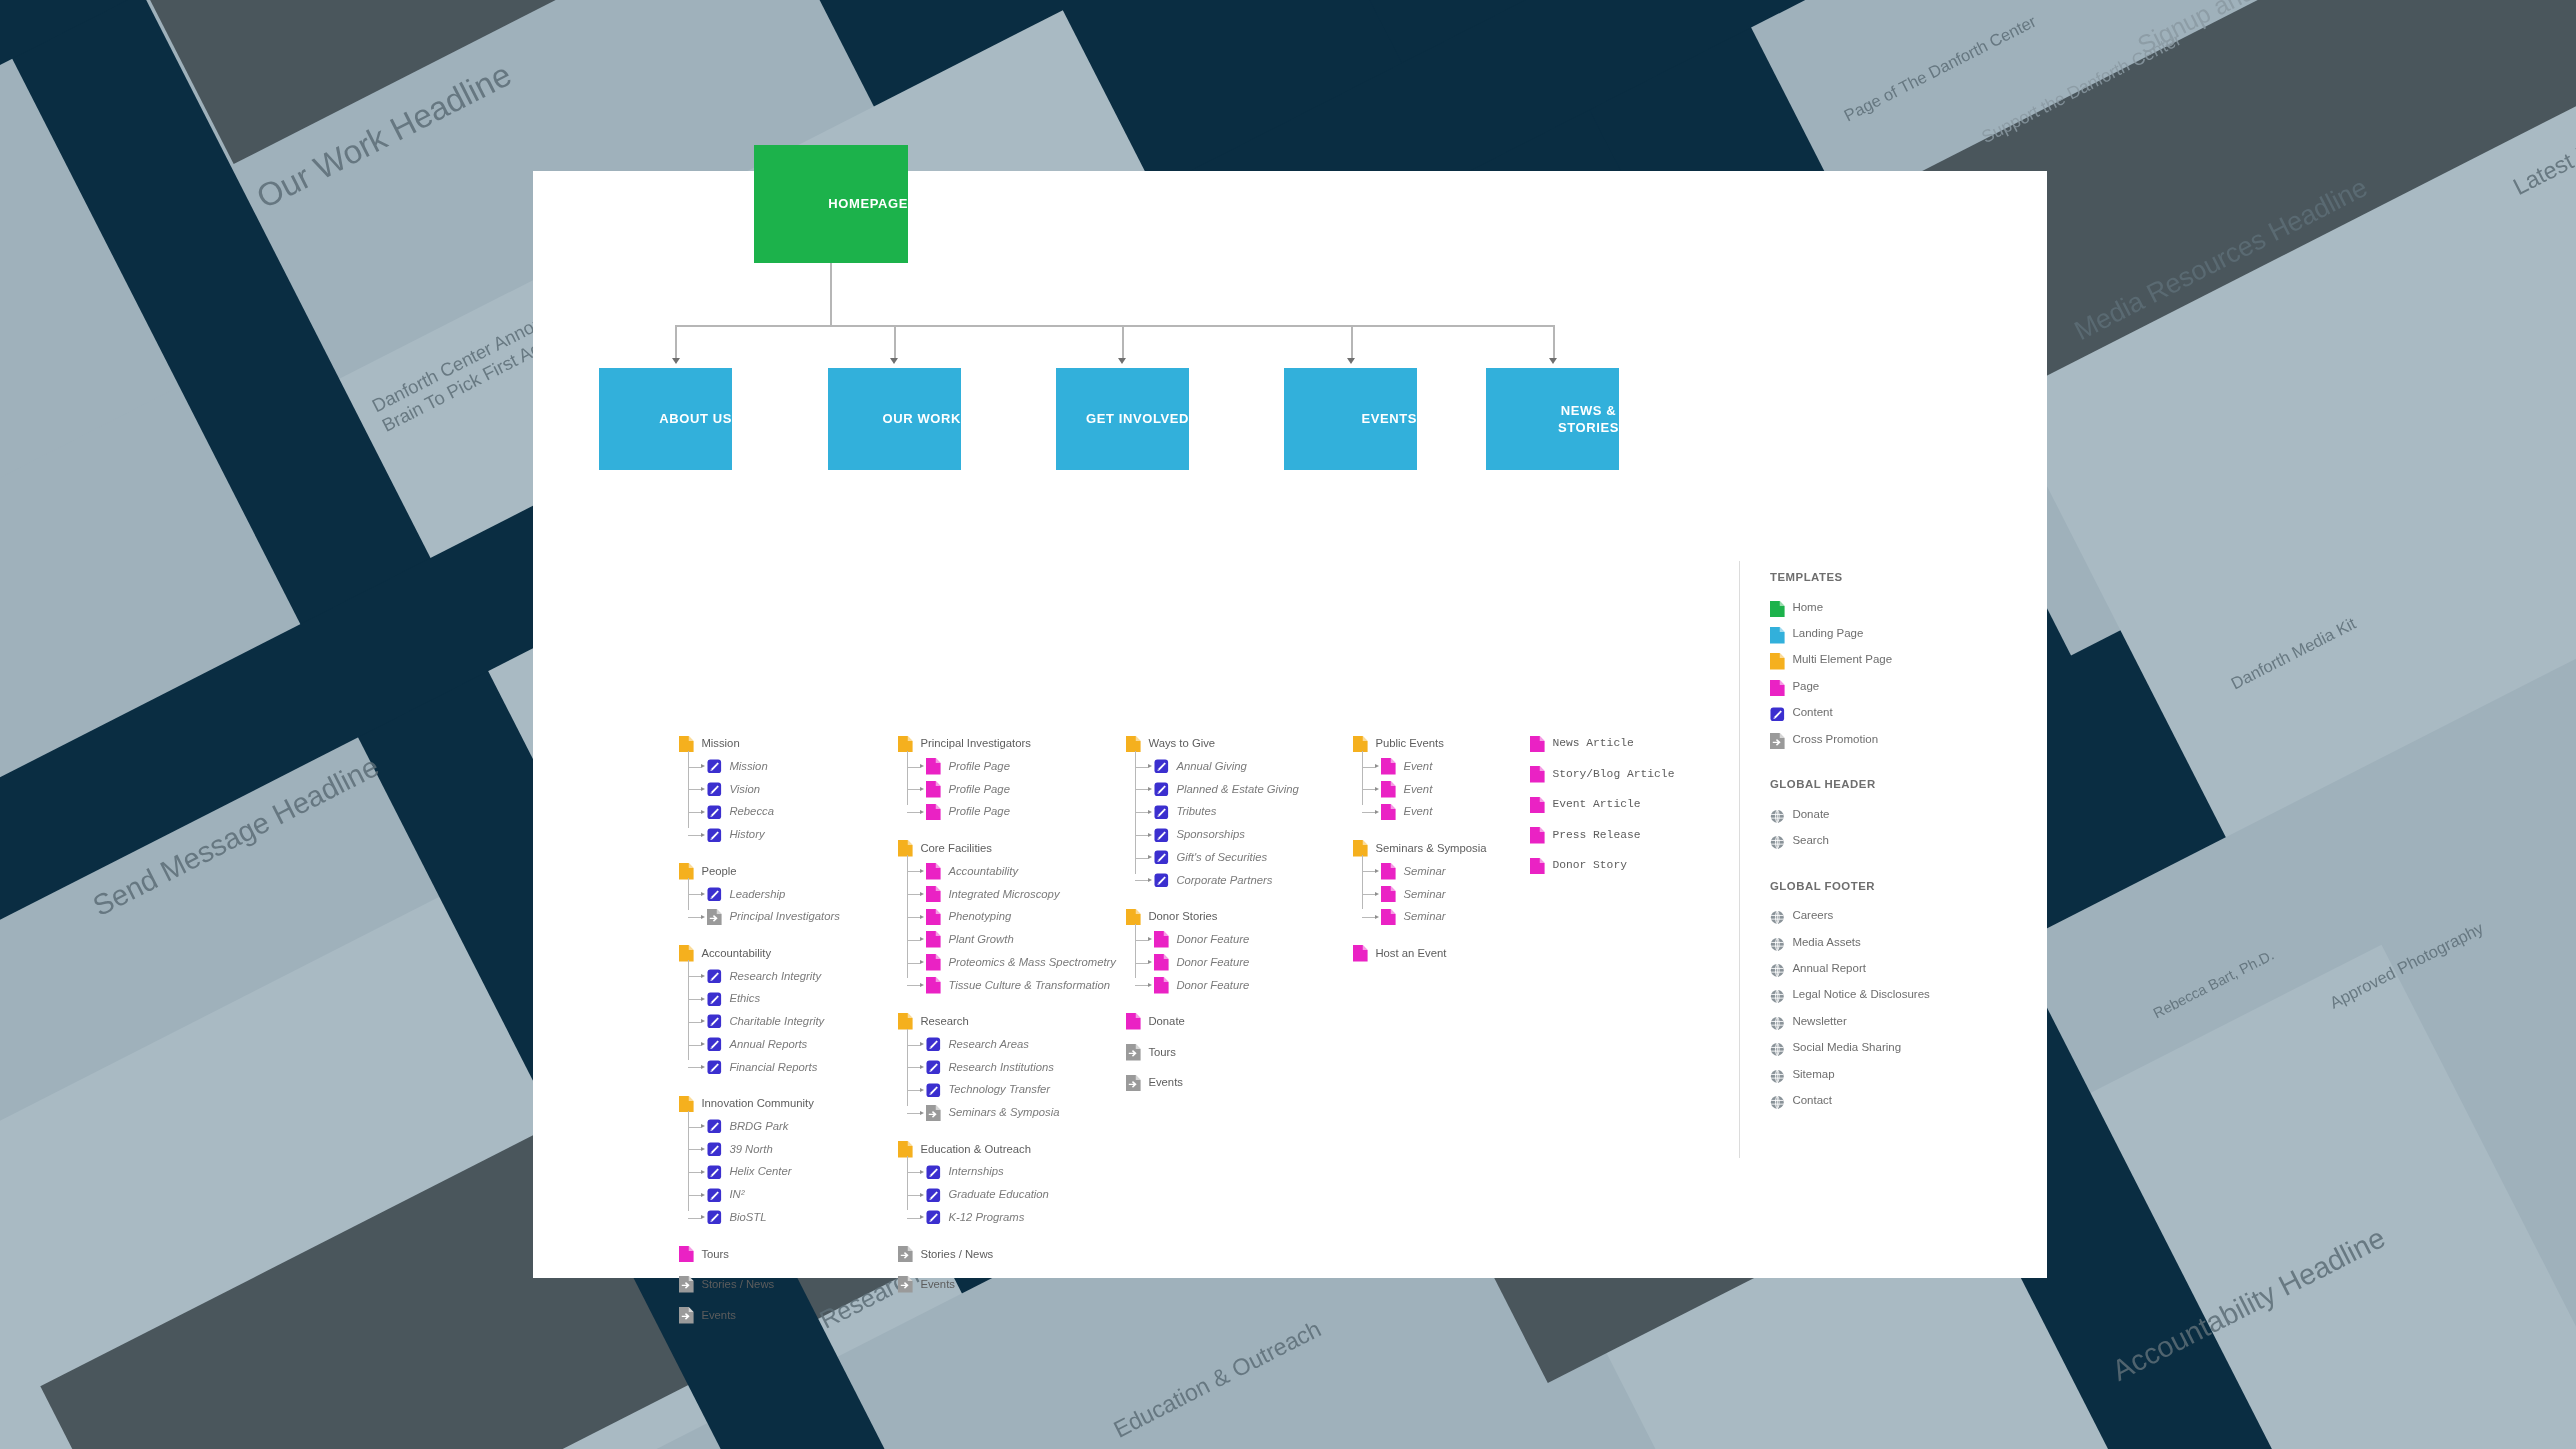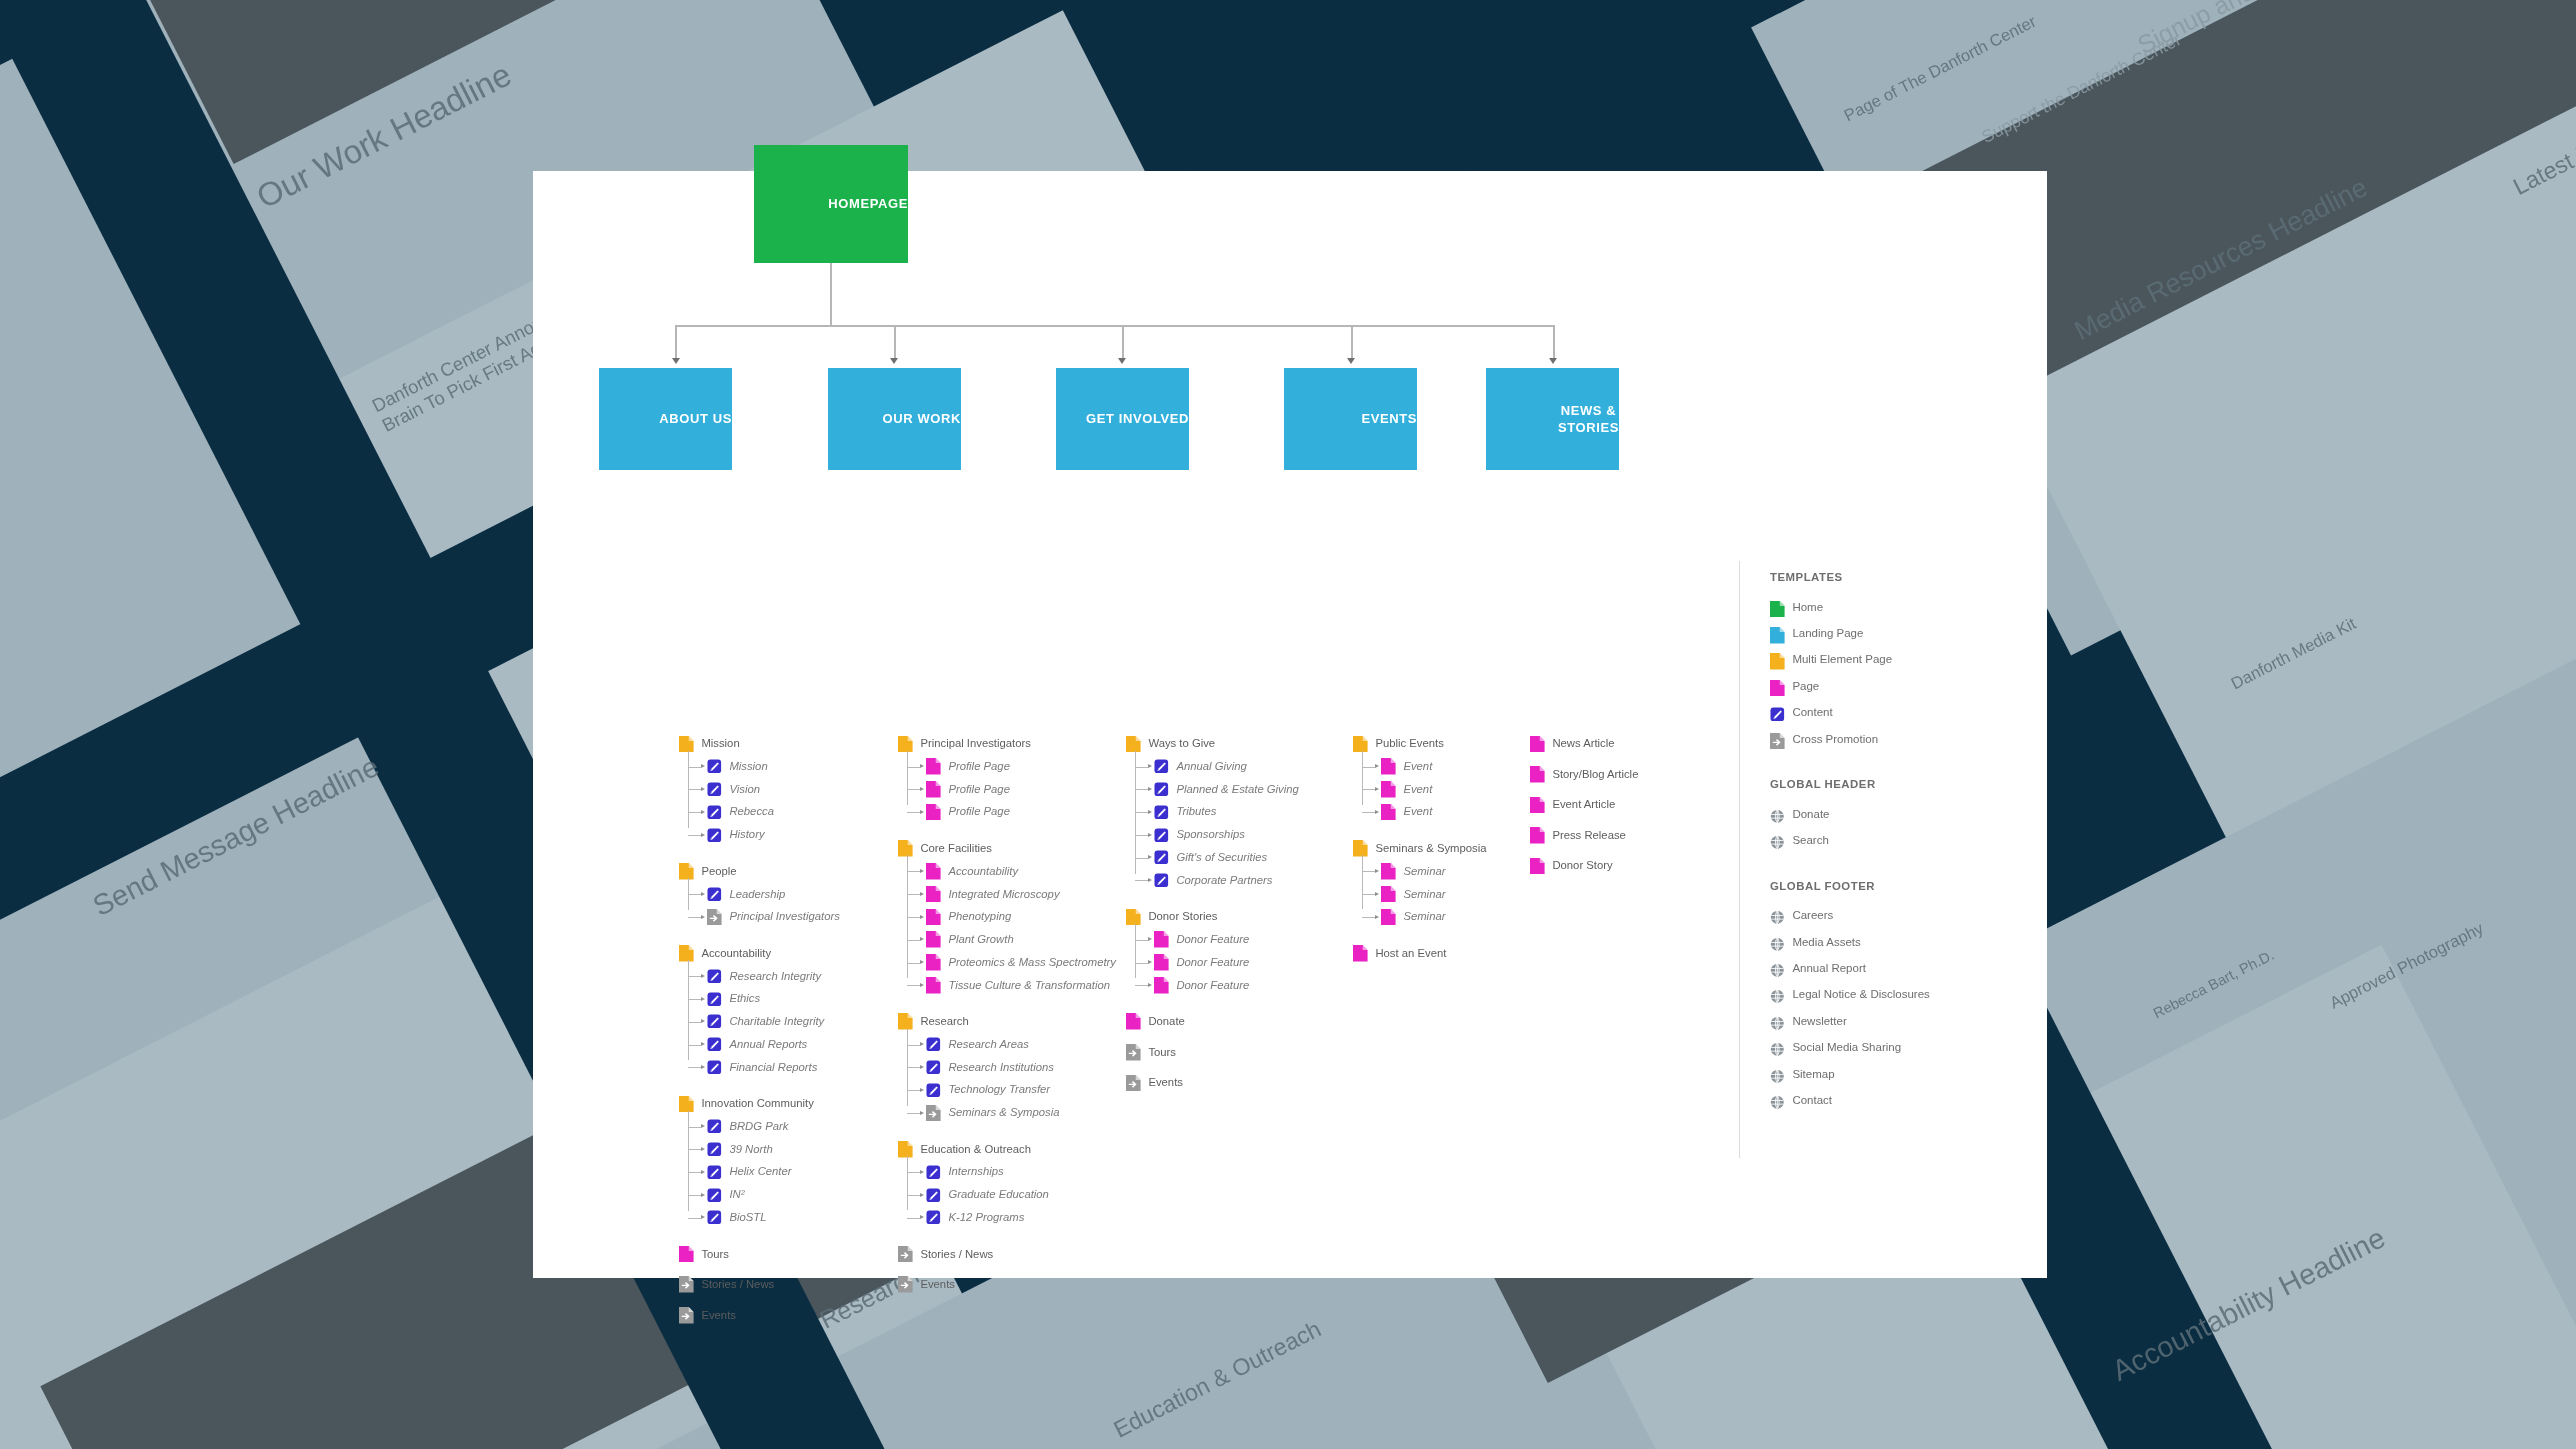--- a/index.html
+++ b/index.html
@@ -1002,21 +1002,21 @@
           <span class="ico">
             <svg viewBox="0 0 15 17">
               <path d="M0 0 H10 L15 5 V17 H0 Z" fill="#ea22c4"></path>
               <path d="M10 0 L15 5 H10 Z" fill="#ffffff" opacity="0.55"></path>
             </svg>
           </span>
           <span class="lbl">Host an Event</span>
         </div>
       </div>
     </div>
-  <div class="col" style="left:997px;">
+  <div class="col" style="left:997px;font-family:Liberation Mono, monospace;">
       <div class="grp">
         <div class="row parent top-standalone">
           <span class="ico">
             <svg viewBox="0 0 15 17">
               <path d="M0 0 H10 L15 5 V17 H0 Z" fill="#ea22c4"></path>
               <path d="M10 0 L15 5 H10 Z" fill="#ffffff" opacity="0.55"></path>
             </svg>
           </span>
           <span class="lbl">News Article</span>
         </div>

